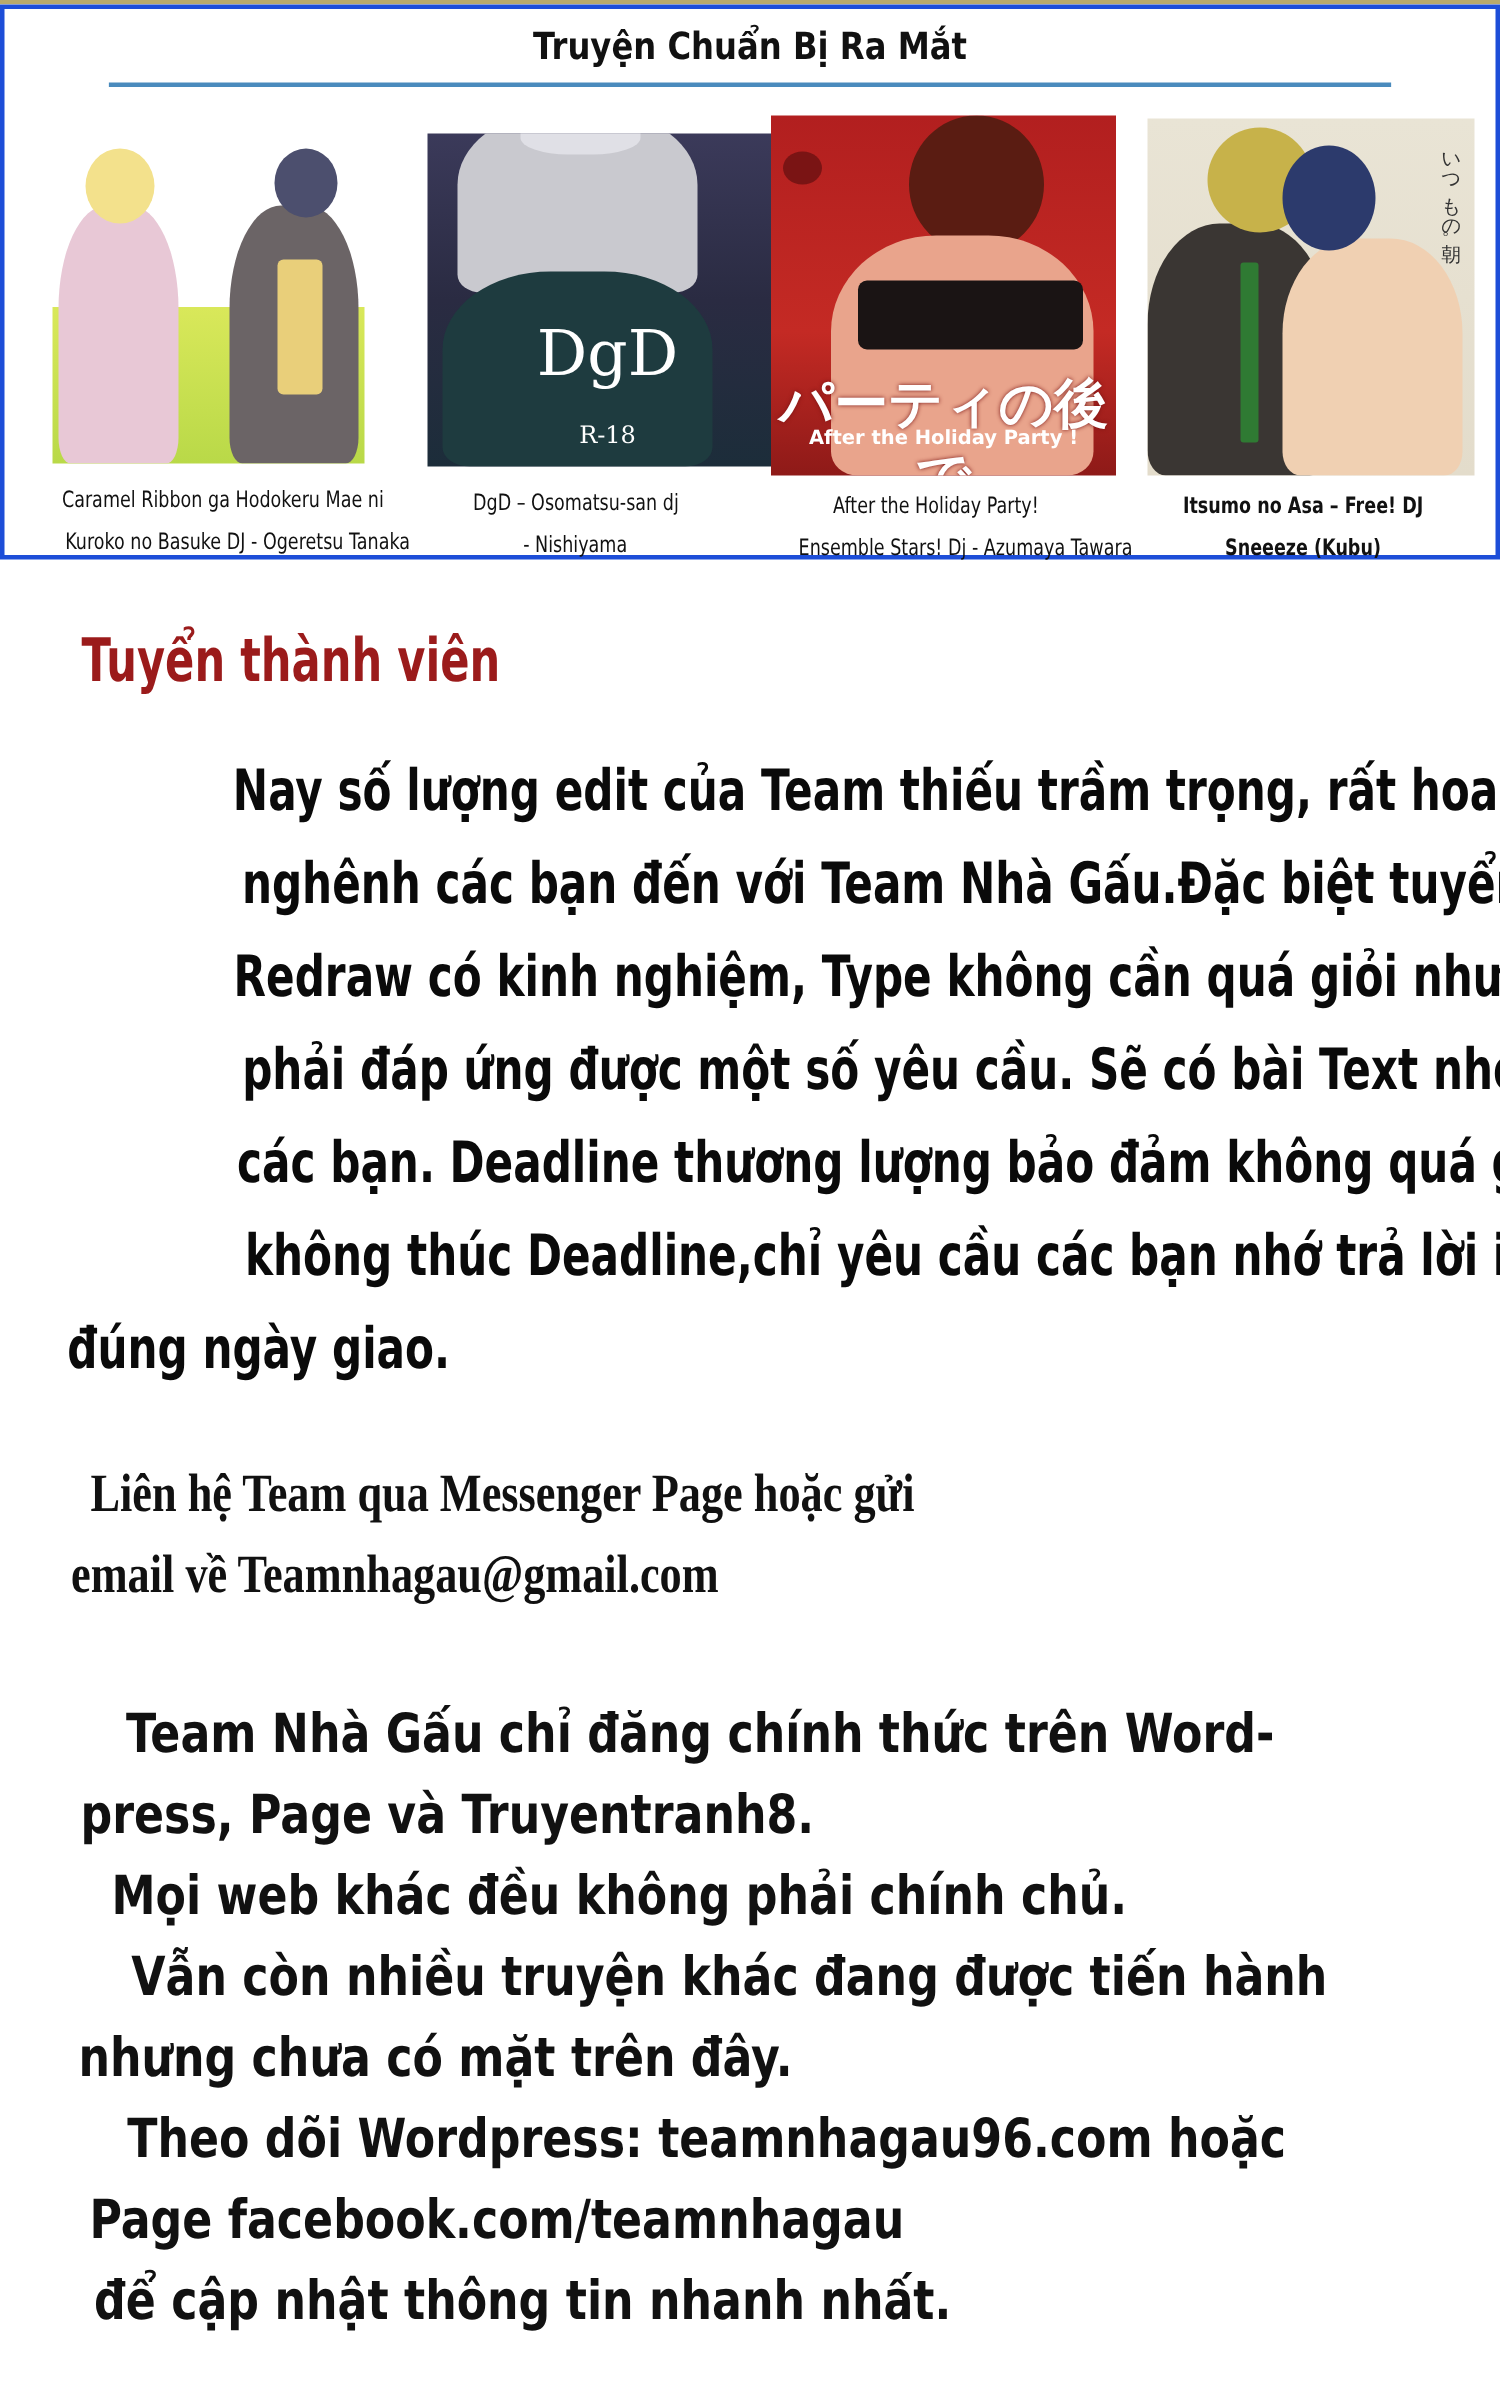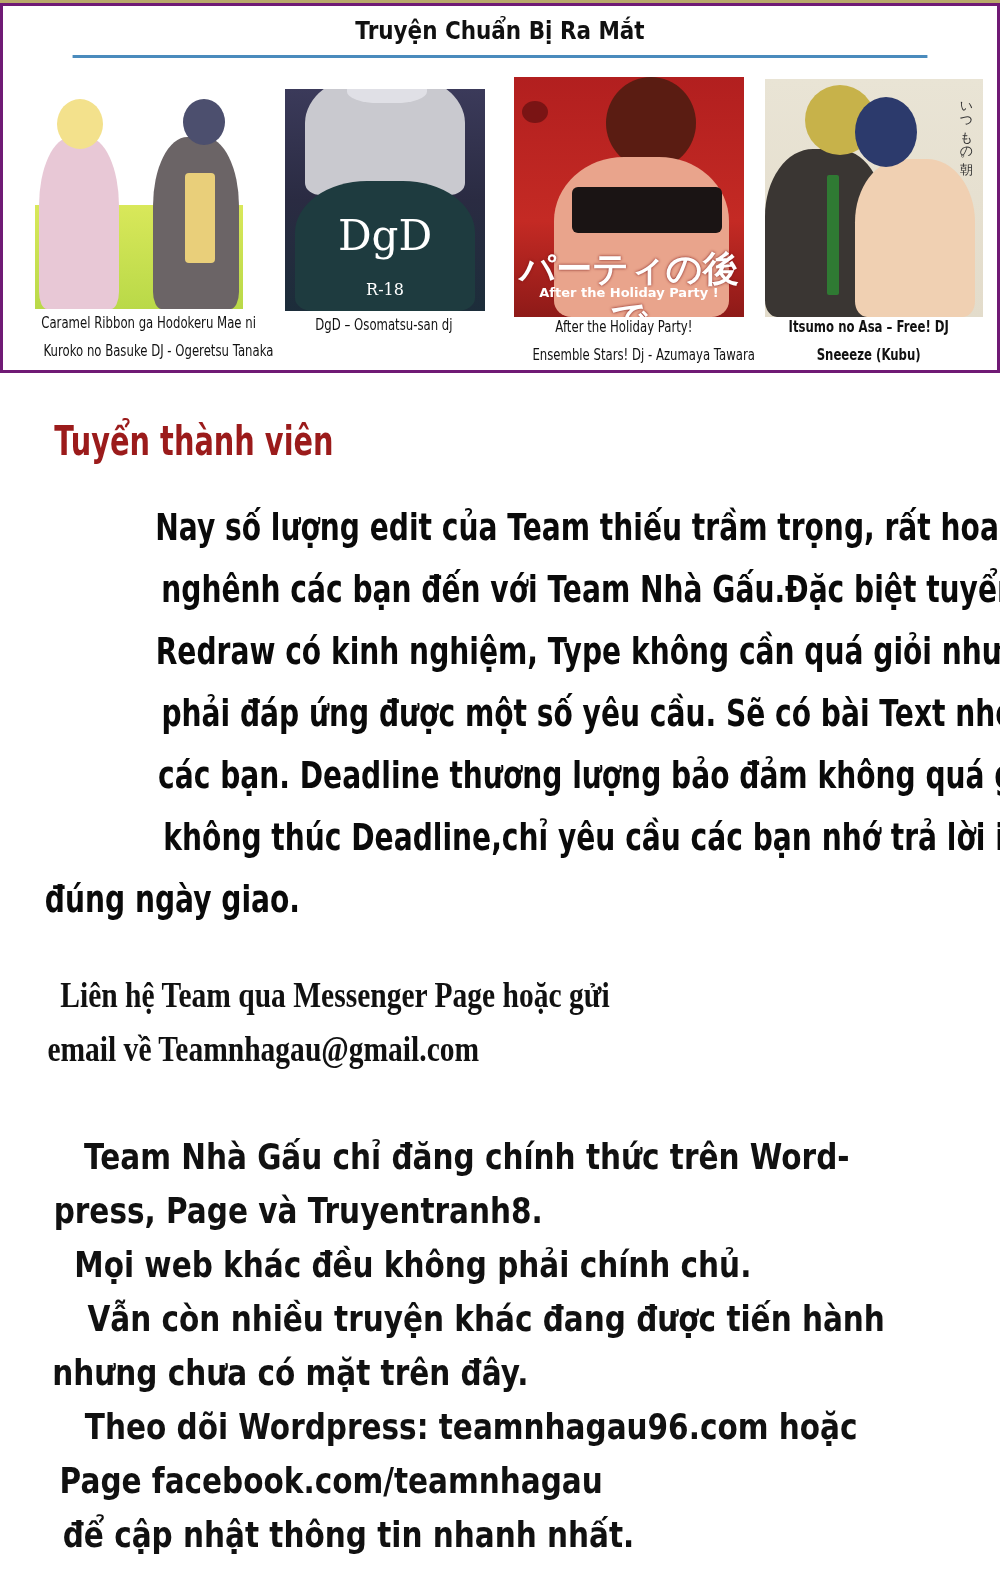--- a/index.html
+++ b/index.html
@@ -4,40 +4,41 @@
   <style>
     html, body { margin: 0; padding: 0; }
     body {
       width: 1000px; height: 1590px; background: #ffffff; overflow: hidden;
       font-family: "DejaVu Sans Condensed", "DejaVu Sans", sans-serif;
       color: #111;
     }
     .topstrip { height: 3px; background: #b9aa6b; }
     .panel {
       position: absolute; left: 0; top: 3px; width: 994px; height: 364px;
-      border: 3px solid #701a75; background: #fff; box-sizing: content-box;
+      border: 3px solid #1d4ed8; background: #fff; box-sizing: content-box;
     }
     .panel-header {
       height: 49px; border-bottom: 3px solid #4a8bbd;
       display: flex; align-items: center; justify-content: center;
       font-family: "DejaVu Sans", sans-serif; font-weight: bold;
       font-size: 25px; letter-spacing: 0px; transform: scaleX(0.86);
     }
     .covers { position: absolute; top: 55px; left: 0; width: 994px; height: 309px; }
     .cover { position: absolute; }
     .cover .art { position: absolute; overflow: hidden; }
     .cover .cap {
       position: absolute; text-align: center; font-family: "DejaVu Sans", sans-serif;
       font-size: 15px; line-height: 28px; color: #111; transform-origin: center top;
       white-space: nowrap;
+      margin-top: 10px;
     }
     .cap-inner { display: inline-block; transform: scaleX(0.78); }
     
     .art1 { background: linear-gradient(180deg, #fff 0%, #fff 55%, #d9e85a 55%, #b9d948 100%); }
-    .art2 { background: linear-gradient(180deg, #3b3a5a 0%, #2a2b42 50%, #1c2d3a 100%); }
+    .art2 { background: linear-gradient(180deg, #3b3a5a 0%, #2a2b42 50%, #1c2d3a 100%); padding-left: 40px; }
     .art3 { background: linear-gradient(180deg, #b21f1f 0%, #c42a24 60%, #8e1a18 100%); }
     .art4 { background: linear-gradient(180deg, #e9e4d5 0%, #e3dccb 100%); }
     .fig { position: absolute; border-radius: 40% 40% 10% 10%; }
     .head { position: absolute; border-radius: 50%; }
     .dgd-title {
       position: absolute; font-family: "DejaVu Serif", serif; color: #fff;
       font-size: 42px; left: 0; right: 0; text-align: center;
     }
     .jp-title {
       position: absolute; font-family: "DejaVu Sans", sans-serif; font-weight: bold;
@@ -92,20 +93,21 @@
     <div class="cover" style="left:278px; top:14px; width:205px; height:292px;">
       <div class="art art2" style="left:4px; top:14px; width:200px; height:222px;">
         <div class="fig" style="left:20px; top:-14px; width:160px; height:120px; background:#c9c9cf;"></div>
         <div class="head" style="left:62px; top:-14px; width:80px; height:28px; background:#e0e0e6; border-radius:40%;"></div>
         <div class="fig" style="left:10px; top:92px; width:180px; height:130px; background:#1e3b3f;"></div>
         <div class="dgd-title" style="top:122px;">DgD</div>
         <div class="dgd-title" style="top:191px; font-size:16px;">R-18</div>
       </div>
       <div class="cap" style="left:-20px; width:245px; top:236px;">
         <div><span class="cap-inner">DgD – Osomatsu-san dj</span></div>
+        <div><span class="cap-inner">- Nishiyama</span></div>
       </div>
     </div>
 
     <div class="cover" style="left:508px; top:16px; width:230px; height:292px;">
       <div class="art art3" style="left:3px; top:0; width:230px; height:240px;">
         <div class="head" style="left:8px; top:24px; width:26px; height:22px; background:#7a1414;"></div>
         <div class="head" style="left:92px; top:0px; width:90px; height:92px; background:#5a1c12;"></div>
         <div class="fig" style="left:40px; top:80px; width:175px; height:160px; background:#e9a48c;"></div>
         <div class="fig" style="left:58px; top:110px; width:150px; height:46px; background:#1a1414; border-radius:6px;"></div>
         <div class="jp-title" style="top:168px; font-size:36px; text-shadow:0 0 3px #7a1414;">パーティの後で</div>

